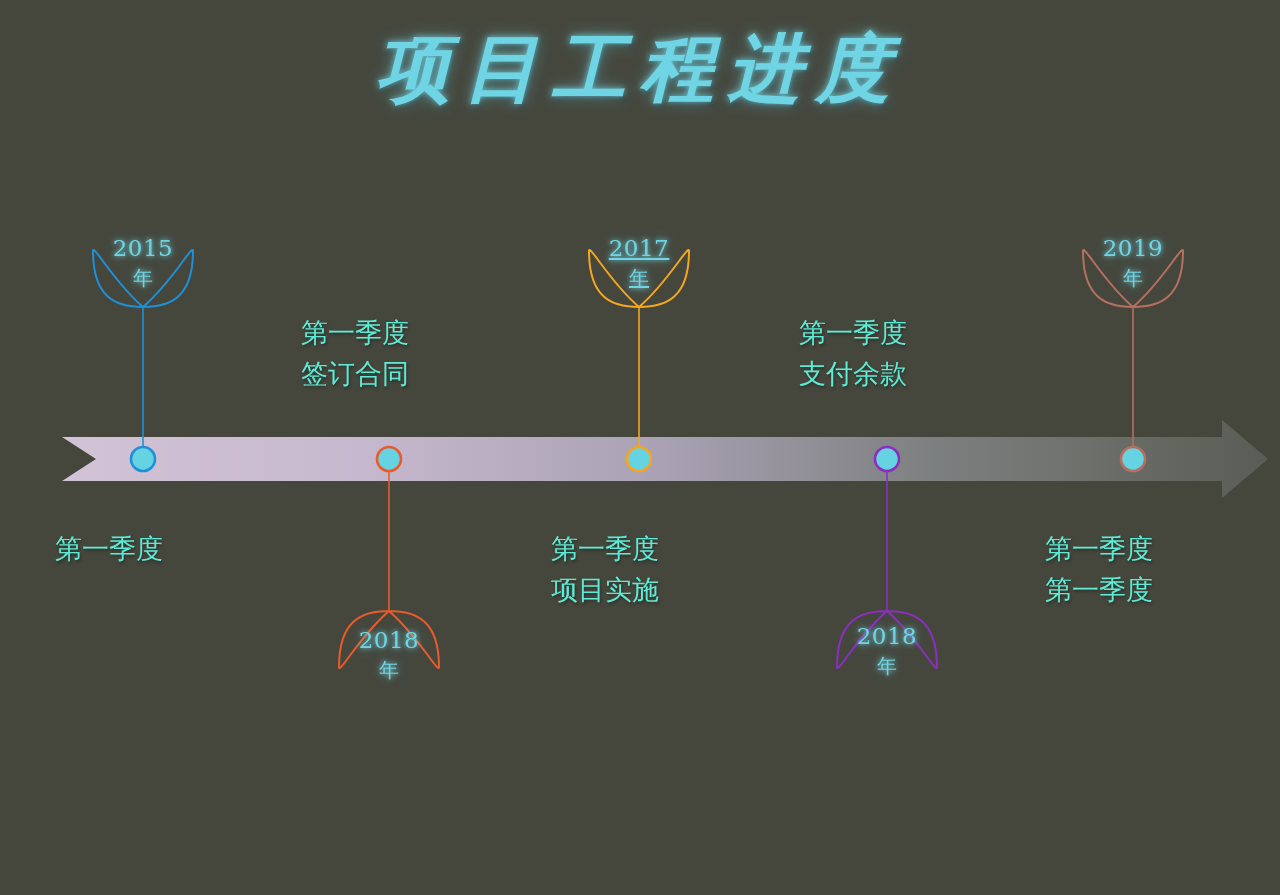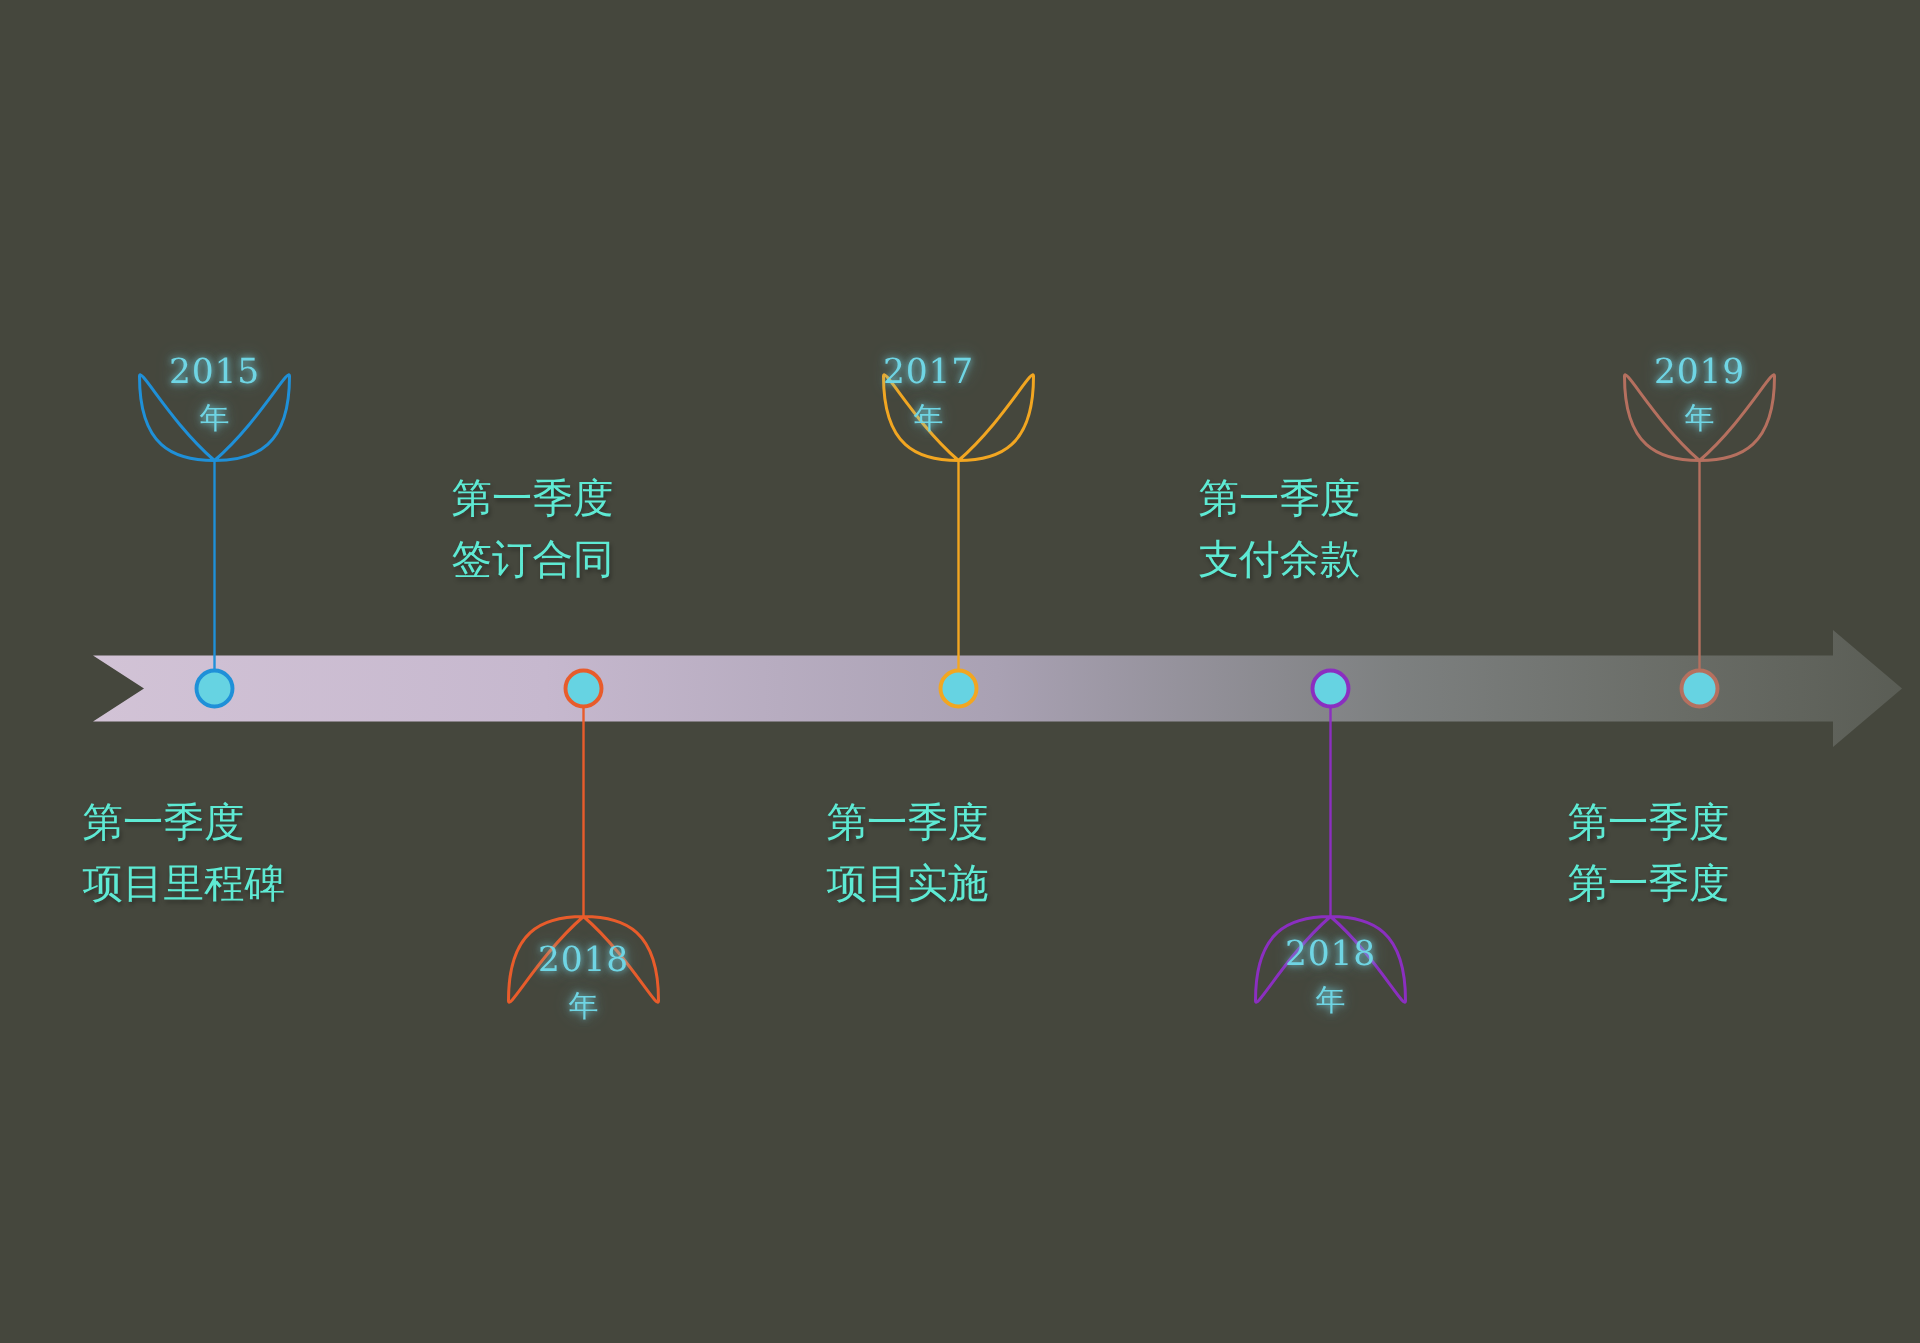--- a/index.html
+++ b/index.html
@@ -92,20 +92,21 @@
     text-shadow: 1px 2px 3px rgba(0, 0, 0, 0.35);
     user-select: none;
   }
   .caption .l1, .caption .l2 { display: block; }
 </style>
 </head>
 <body>
 
 <div id="stage">
 
+  <div class="title">项目工程进度</div>
 
   <svg id="gfx" viewBox="0 0 1280 895">
     <defs>
       <linearGradient id="barGrad" x1="0" y1="0" x2="1" y2="0">
         <stop offset="0.00" stop-color="#D2C3D6"></stop>
         <stop offset="0.25" stop-color="#C6B8CE"></stop>
         <stop offset="0.50" stop-color="#A9A1B3"></stop>
         <stop offset="0.72" stop-color="#7D8080"></stop>
         <stop offset="0.88" stop-color="#696C66"></stop>
         <stop offset="1.00" stop-color="#5A5D55"></stop>
@@ -142,37 +143,36 @@
 
   <div id="years">
       <div class="year-text" style="left: 83px; top: 233px; width: 120px;">
         <span class="num">2015</span>
         <span class="suffix">年</span>
       </div>
       <div class="year-text" style="left: 329px; top: 625px; width: 120px;">
         <span class="num">2018</span>
         <span class="suffix">年</span>
       </div>
-      <div class="year-text" style="left: 559px; top: 233px; width: 120px;">
+      <div class="year-text" style="left: 579px; top: 233px; width: 120px; text-decoration: underline;">
         <span class="num">2017</span>
         <span class="suffix">年</span>
       </div>
       <div class="year-text" style="left: 827px; top: 621px; width: 120px;">
         <span class="num">2018</span>
         <span class="suffix">年</span>
       </div>
       <div class="year-text" style="left: 1073px; top: 233px; width: 120px;">
         <span class="num">2019</span>
         <span class="suffix">年</span>
       </div>
     </div>
   <div id="captions">
       <div class="caption" style="left: 55px; top: 528px;">
         <span class="l1">第一季度</span>
-        <span class="l2">项目里程碑</span>
       </div>
       <div class="caption" style="left: 301px; top: 312px;">
         <span class="l1">第一季度</span>
         <span class="l2">签订合同</span>
       </div>
       <div class="caption" style="left: 551px; top: 528px;">
         <span class="l1">第一季度</span>
         <span class="l2">项目实施</span>
       </div>
       <div class="caption" style="left: 799px; top: 312px;">

